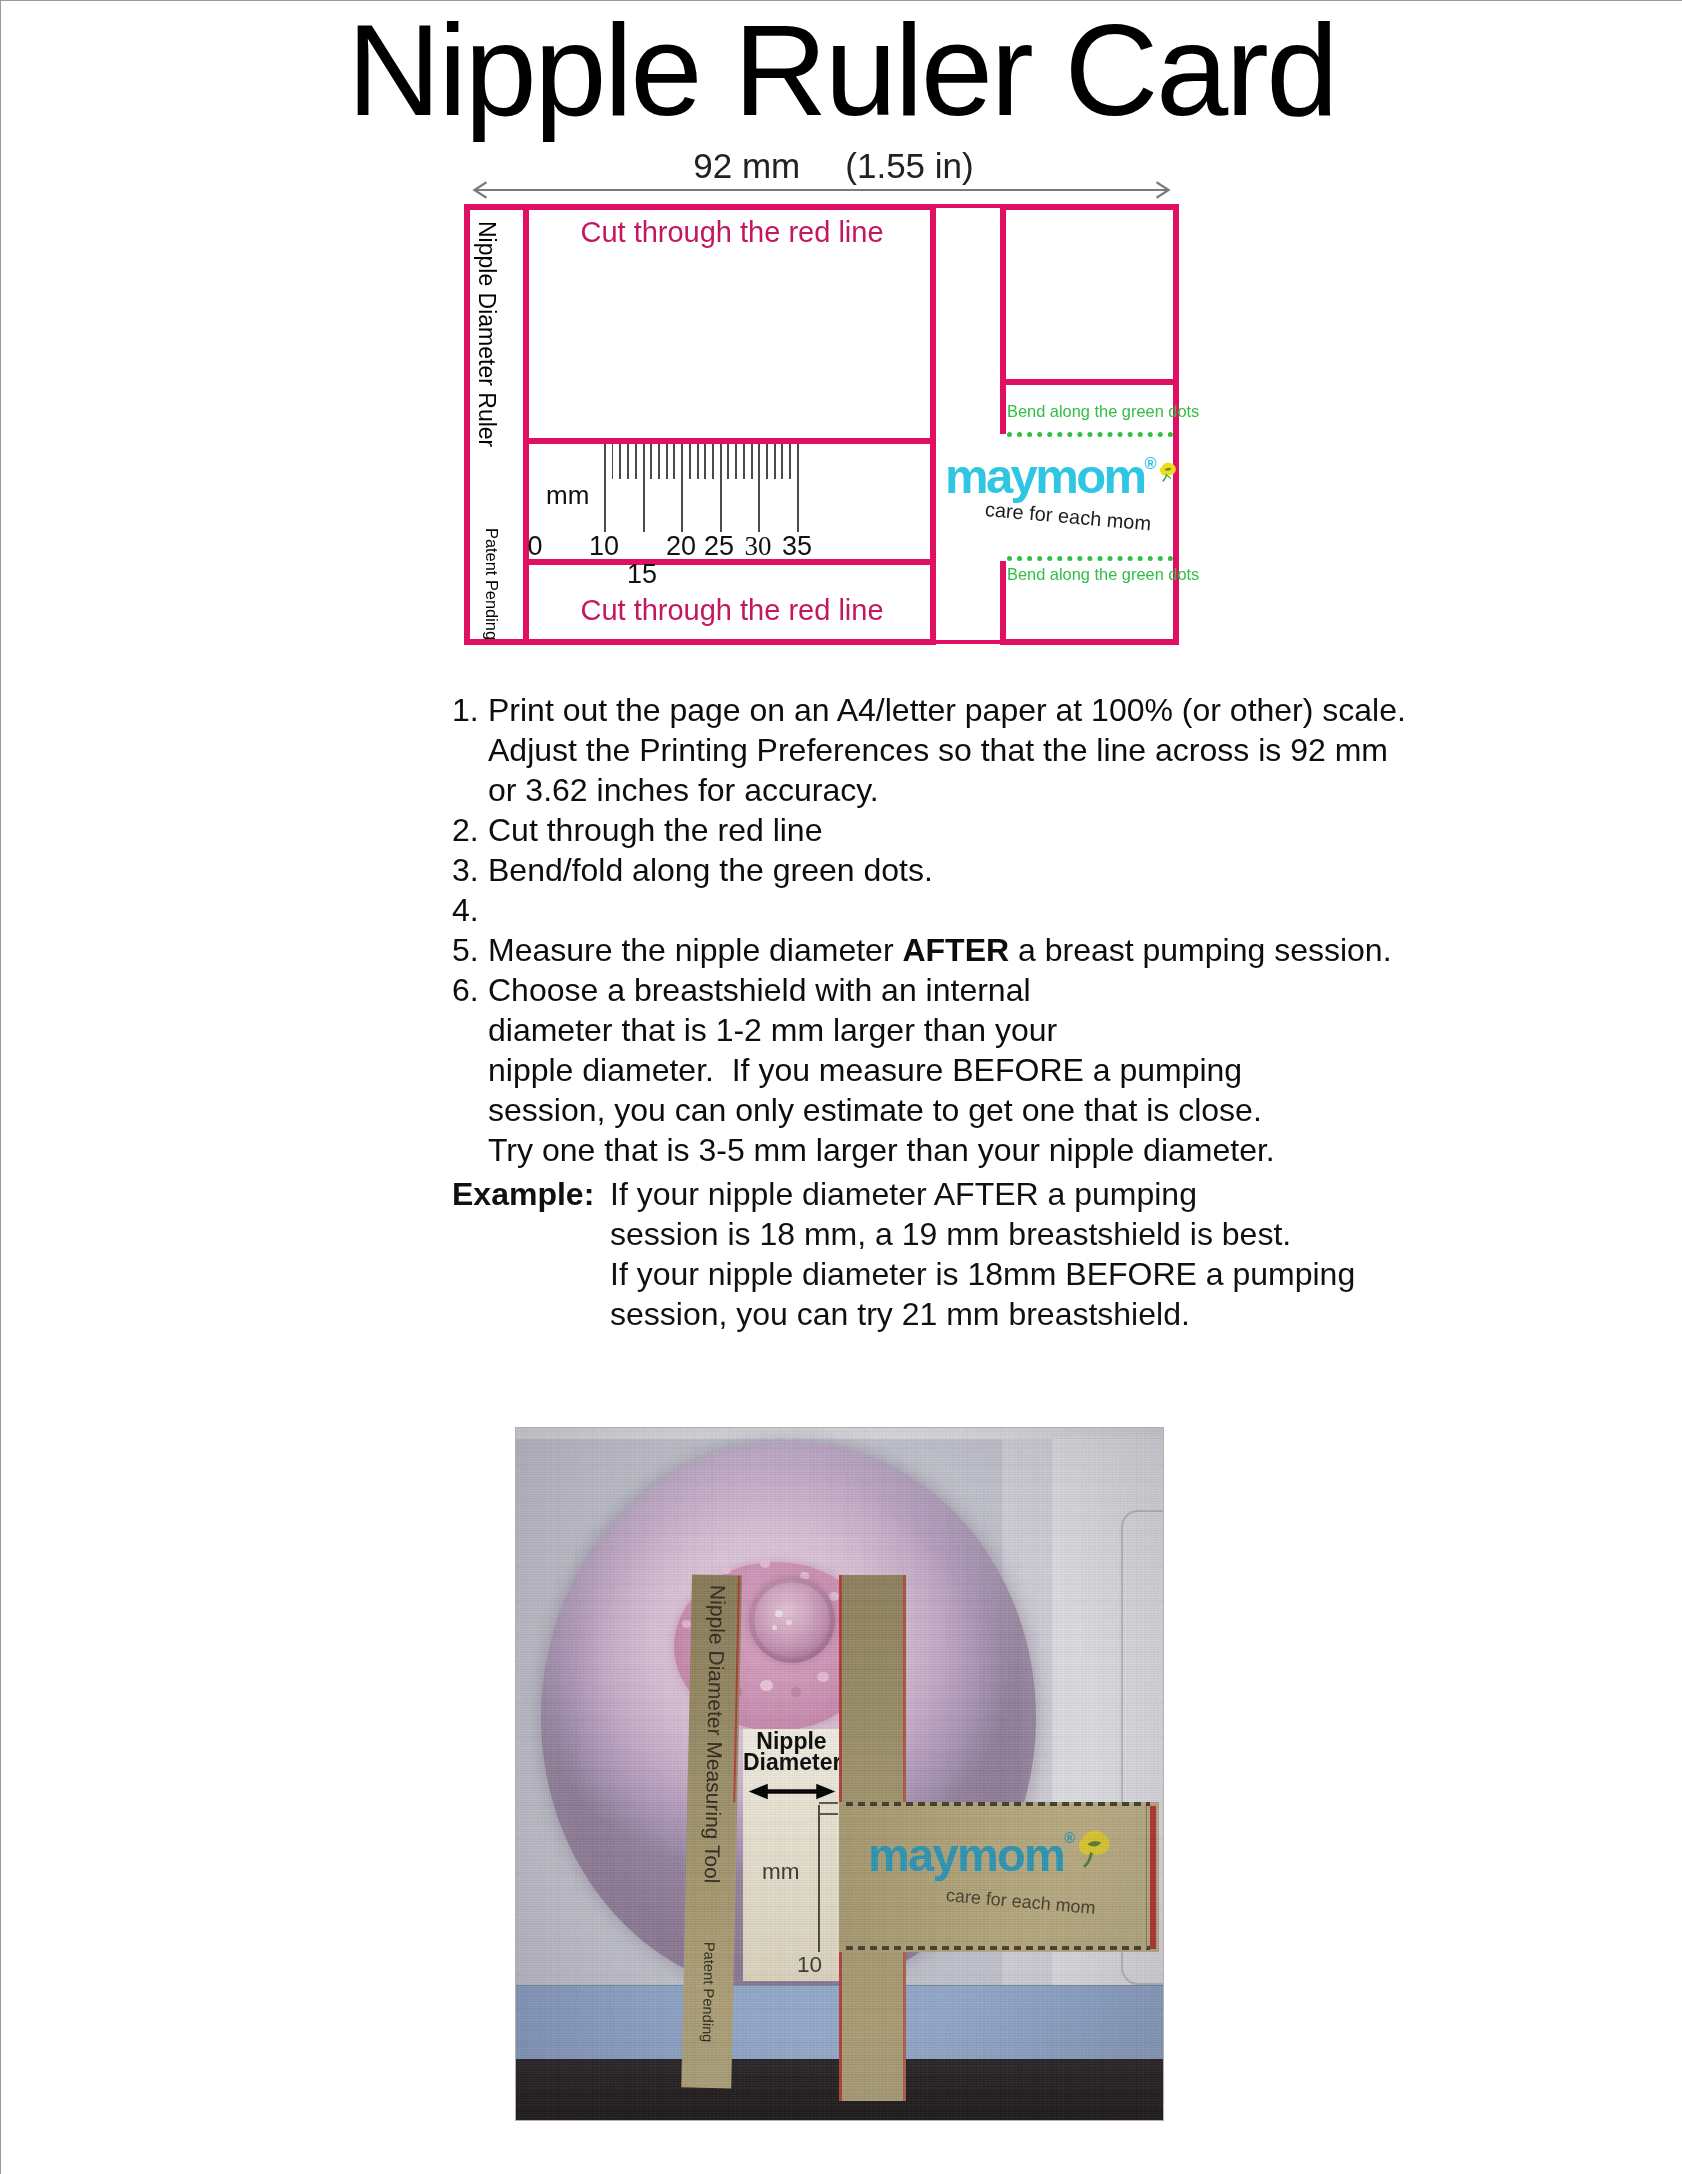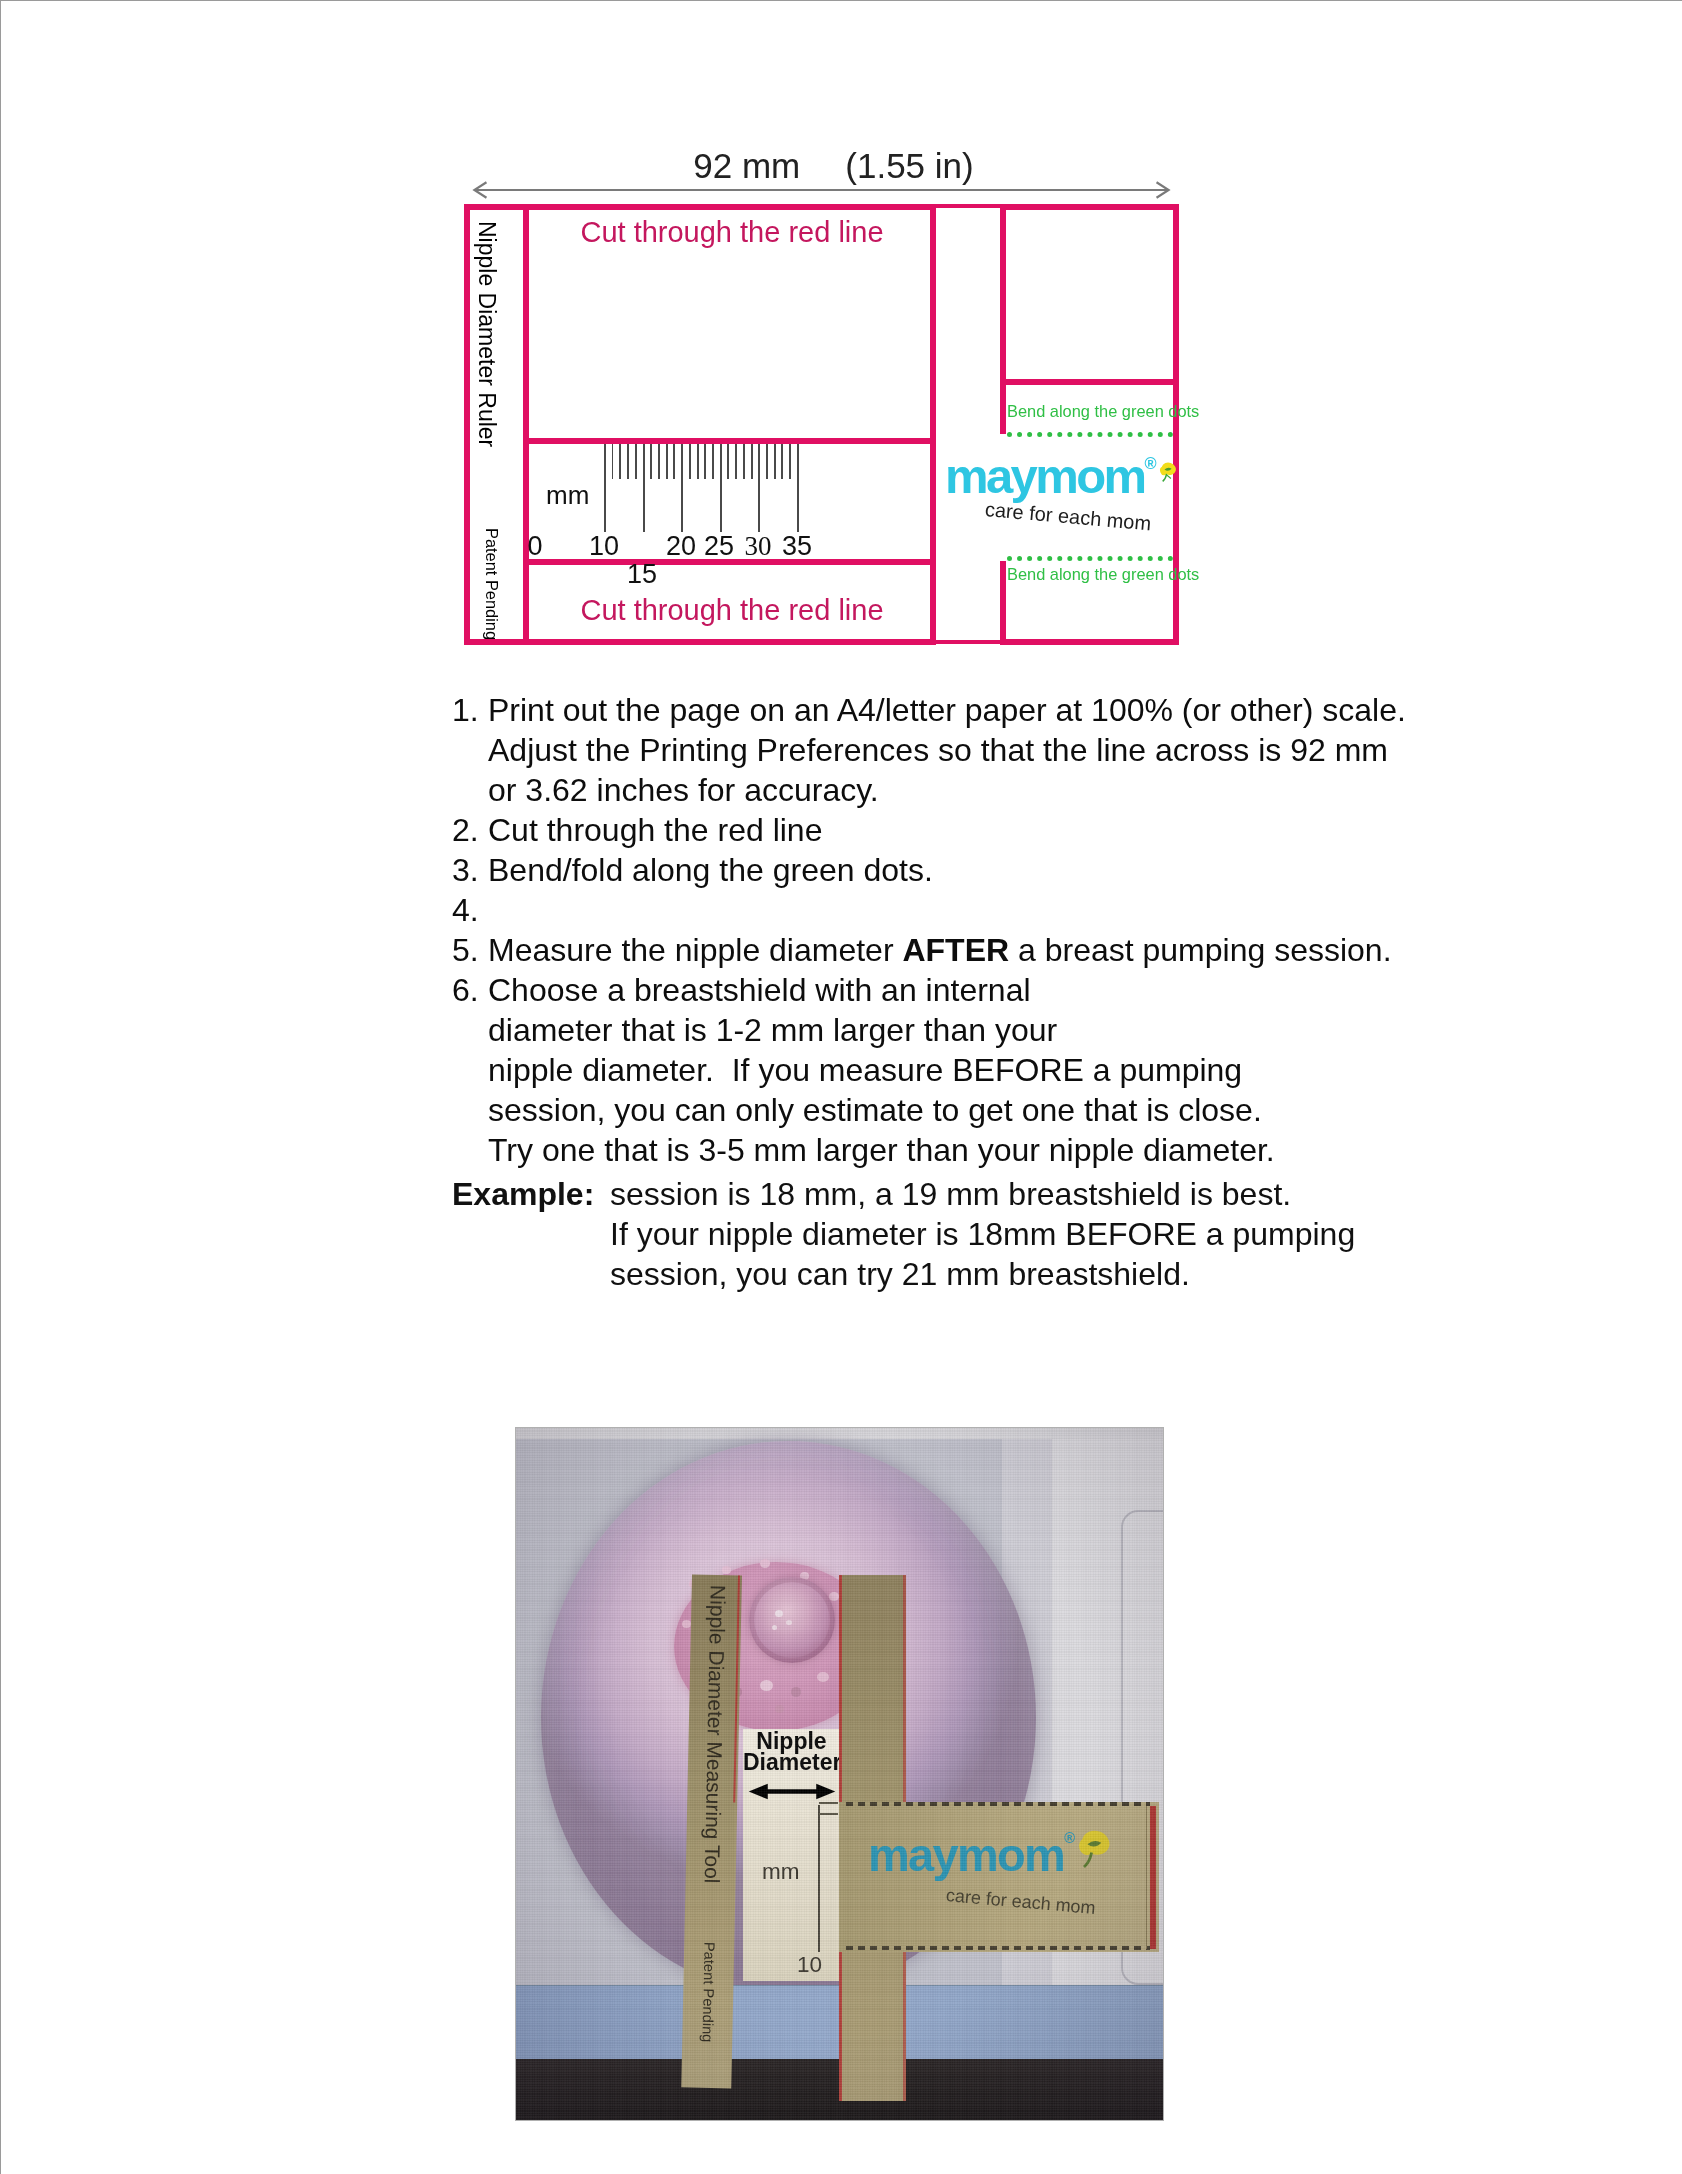--- a/index.html
+++ b/index.html
@@ -70,20 +70,21 @@
     background:repeating-linear-gradient(0deg, rgba(255,255,255,.035) 0 0.9px, rgba(0,0,0,.03) 0.9px 1.7px),
                repeating-linear-gradient(90deg, rgba(255,255,255,.025) 0 0.9px, rgba(0,0,0,.025) 0.9px 1.7px);}
   .vignette{left:0; top:0; width:647px; height:692px; pointer-events:none;
     background:radial-gradient(ellipse at 50% 45%, rgba(0,0,0,0) 55%, rgba(40,30,50,.16) 100%);}
 </style>
 </head>
 <body>
 
 <div class="page">
 
+  <div class="abs title">Nipple Ruler Card</div>
 
   <div class="abs dims">
     <span>92 mm</span>
     <span>(1.55 in)</span>
   </div>
   <svg class="abs" style="left:463px; top:176px;" width="715" height="26" viewBox="0 0 827 30">
     <line x1="12" y1="15" x2="815" y2="15" stroke="#7a7a7a" stroke-width="2.5"></line>
     <path d="M26 6 L12 15 L26 24" fill="none" stroke="#7a7a7a" stroke-width="2.5"></path>
     <path d="M801 6 L815 15 L801 24" fill="none" stroke="#7a7a7a" stroke-width="2.5"></path>
   </svg>
@@ -203,20 +204,21 @@
           <div class="line"><span>nipple diameter.  If you measure BEFORE a pumping</span></div>
           <div class="line"><span>session, you can only estimate to get one that is close.</span></div>
           <div class="line"><span>Try one that is 3-5 mm larger than your nipple diameter.</span></div>
         </div>
       </div>
     </div>
 
   <div class="abs example">
     <span class="exlabel">Example:</span>
     <div id="example-lines">
+        <div class="line"><span>If your nipple diameter AFTER a pumping</span></div>
         <div class="line"><span>session is 18 mm, a 19 mm breastshield is best.</span></div>
         <div class="line"><span>If your nipple diameter is 18mm BEFORE a pumping</span></div>
         <div class="line"><span>session, you can try 21 mm breastshield.</span></div>
       </div>
   </div>
 
   <div class="abs photo">
     <div class="abs ph-band1"></div>
     <div class="abs ph-band2"></div>
     <div class="abs ph-topstrip"></div>

